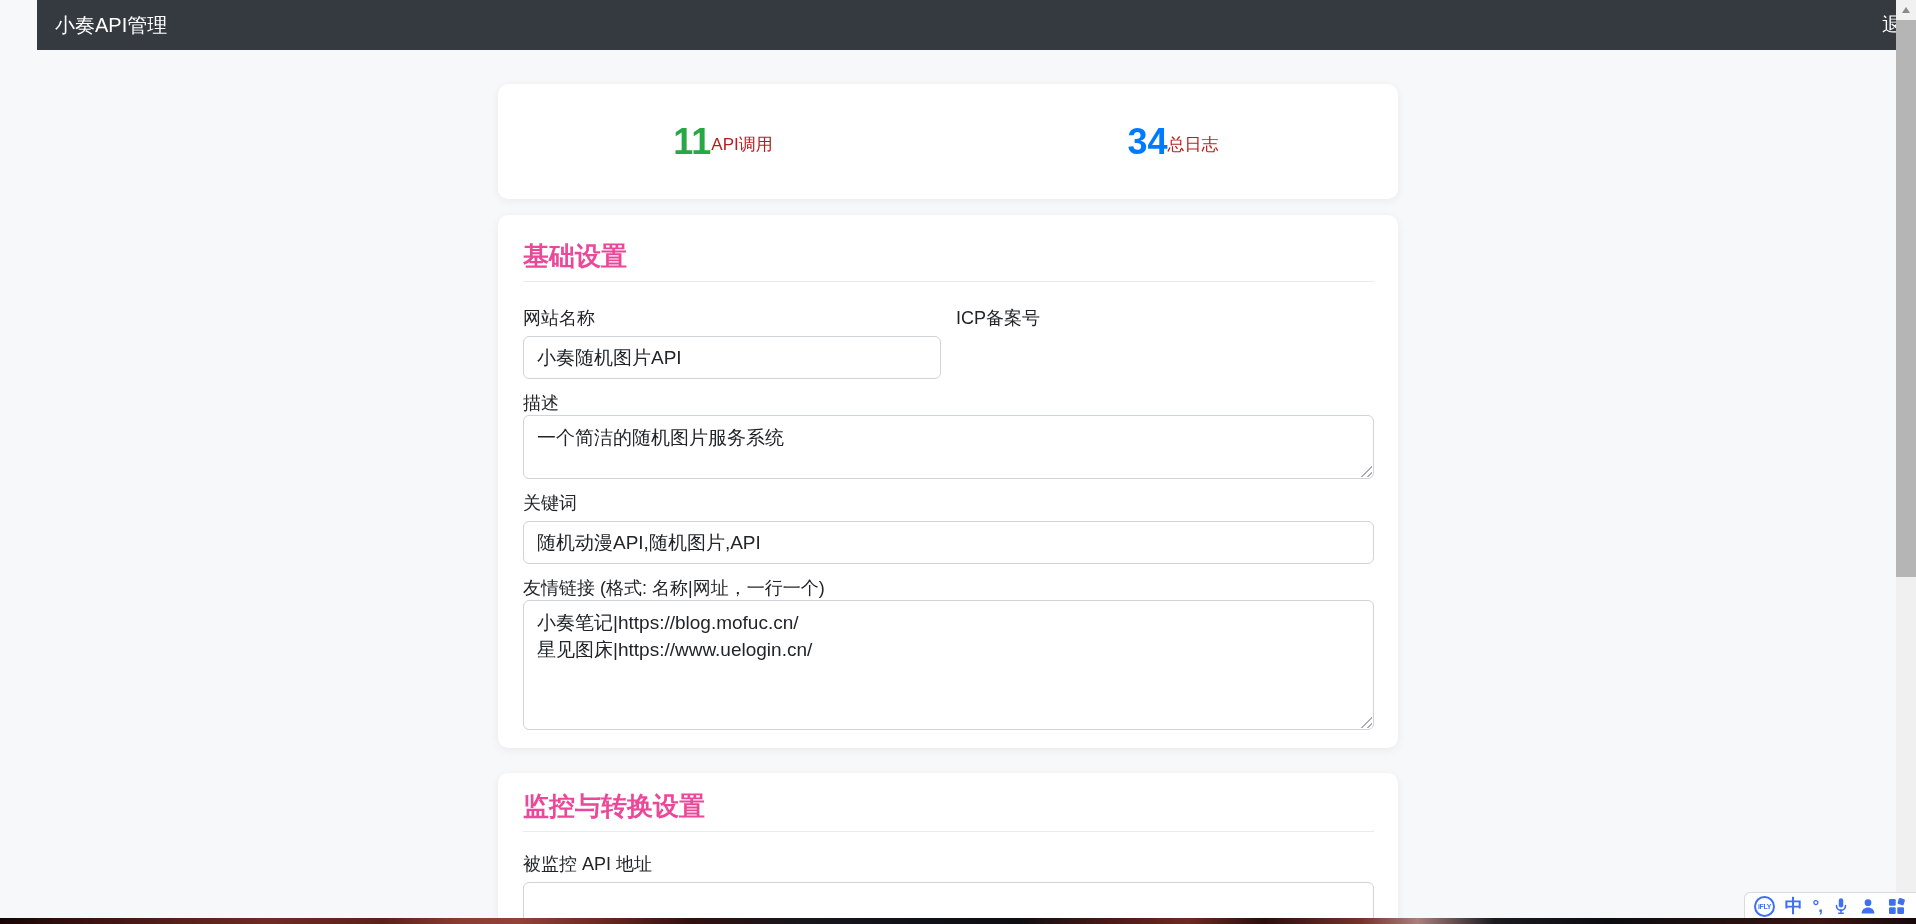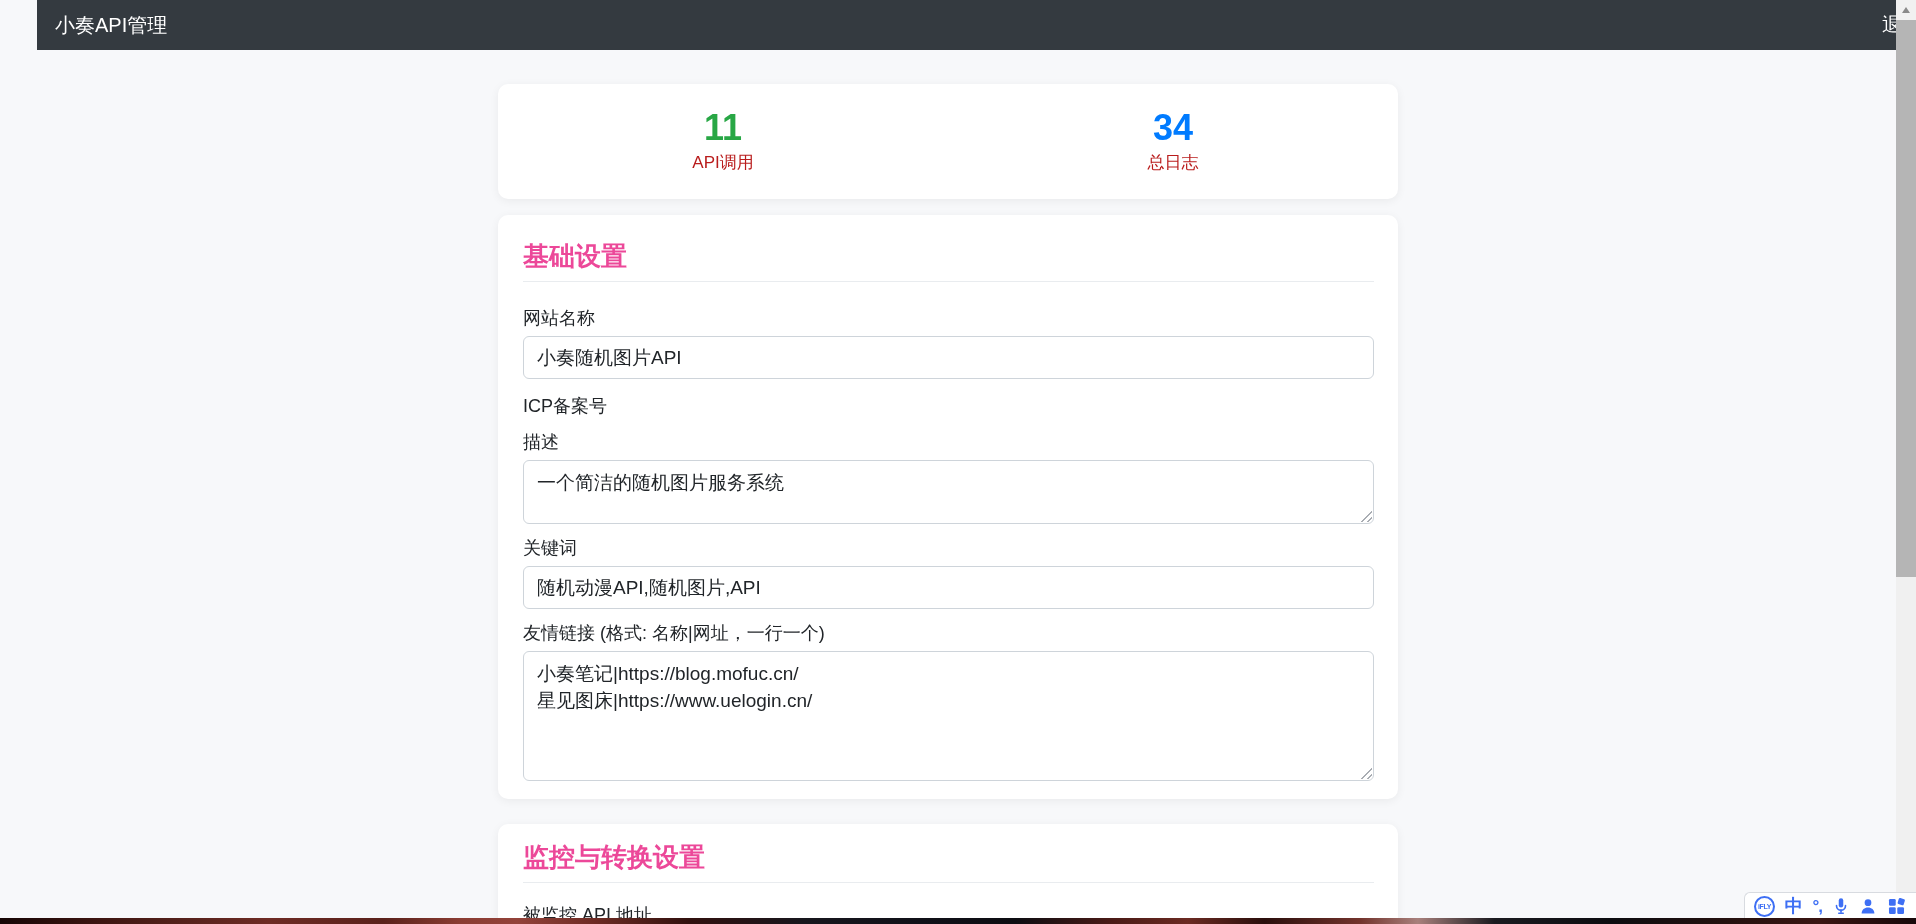--- a/index.html
+++ b/index.html
@@ -12,40 +12,40 @@
   .navbar .brand { color:#ffffff; font-size:20px; }
   .navbar .logout { color:#ffffff; font-size:19px; cursor:pointer; }
 
   
   .content { position:absolute; top:50px; left:0; width:1896px; height:874px; background:#f7f8fa; overflow:hidden; }
   .container { width:900px; margin:0 auto; }
   .card { background:#ffffff; border-radius:10px; box-shadow:0 2px 10px rgba(0,0,0,0.06); }
 
   
   .stats-card { margin-top:34px; height:115px; display:flex; }
-  .stat { flex:1; display:flex; flex-direction:column; align-items:center; justify-content:center; }
+  .stat { flex:1; display:flex; align-items:center; justify-content:center; }
   .stat-value { font-size:36px; font-weight:bold; line-height:1.05; }
   .stat-value.green { color:#28a745; }
   .stat-value.blue  { color:#007bff;text-align:right; }
   .stat-label { font-size:17px; color:#b91c1c; margin-top:5px; }
 
   
   .settings-card { margin-top:16px; padding:28px 24px 18px 25px; }
   .card-title { font-size:26px; font-weight:700; color:#ec4899; line-height:26px; }
   .divider { border:none; border-top:1px solid #e9ecef; margin:12px 0 0 0; }
   .form-area { margin-top:24px; }
   .form-row { margin-top:12px; }
   .form-row:first-child { margin-top:0; }
-  .row2 { display:flex; gap:15px;flex-direction:column; }
+  .row2 { display:flex; gap:15px; }
   .col { flex:1; min-width:0; }
   .field-label { display:block; font-size:18px; color:#212529; line-height:24px; }
   .text-input { display:block; width:100%; height:43px; margin-top:6px; border:1px solid #ced4da;
     border-radius:6px; padding:10px 13px; font-size:19px; color:#212529; background:#fff;
     font-family:inherit; outline:none; }
-  .ta-wrap { position:relative; margin-top:6px; }
+  .ta-wrap { position:relative; }
   .text-area { display:block; width:100%; border:1px solid #ced4da; border-radius:6px;
     padding:8px 13px; font-size:19px; line-height:27px; color:#212529; resize:none;
     font-family:inherit; outline:none; background:#fff; }
   .ta-desc  { height:64px; }
   .ta-links { height:130px; }
   .grip { position:absolute; right:2px; bottom:2px; width:12px; height:12px;
     clip-path:polygon(100% 0, 100% 100%, 0 100%);
     background:repeating-linear-gradient(-45deg, rgba(0,0,0,0) 0 2.5px, #a9adb3 2.5px 4px); }
 
   .monitor-card { margin-top:25px; padding:20px 24px 0 25px; height:260px; }

